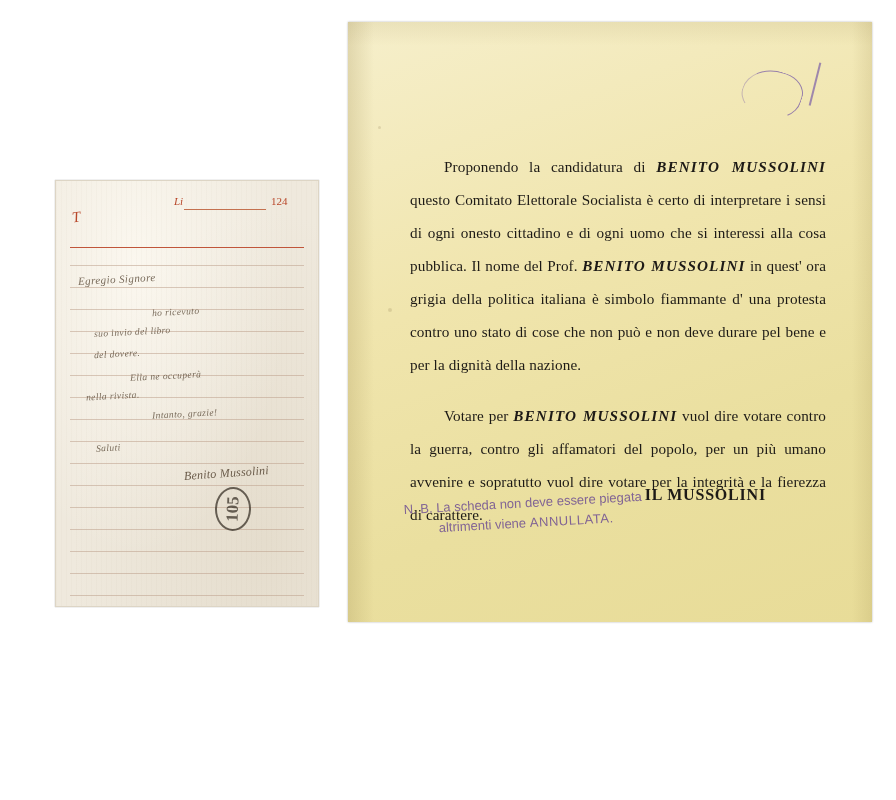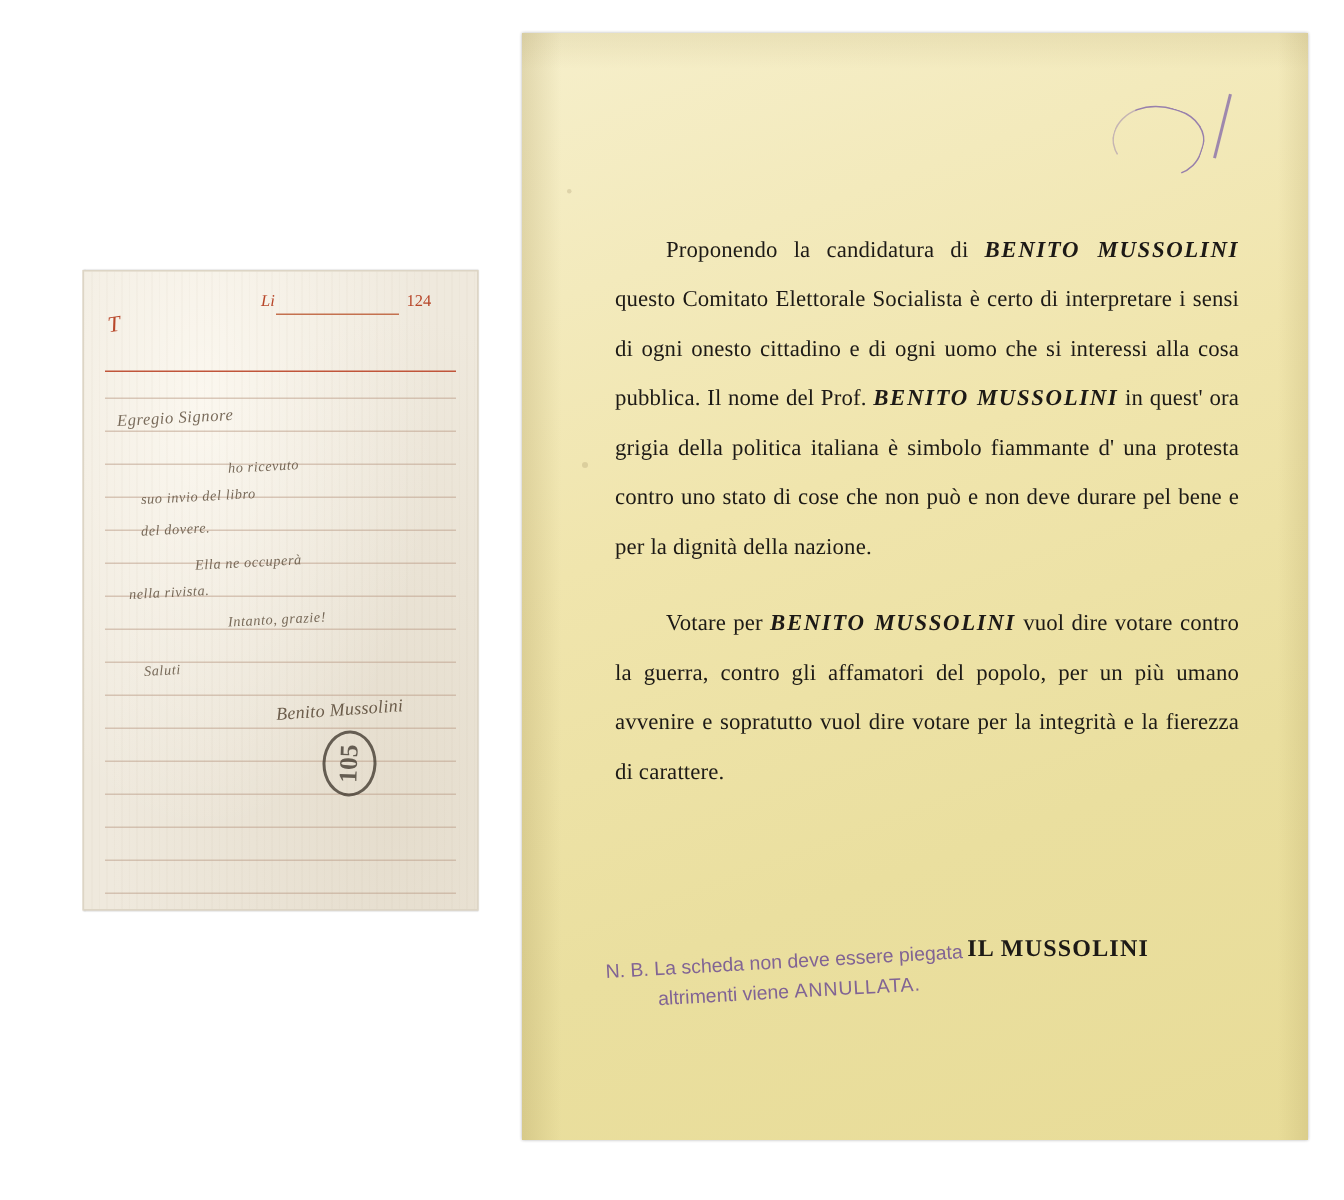--- a/index.html
+++ b/index.html
@@ -133,21 +133,21 @@
     transform: rotate(-88deg);
     opacity: 0.75;
   }
 
   
   .leaflet {
     position: absolute;
     left: 348px;
     top: 22px;
     width: 524px;
-    height: 738px;
+    height: 600px;
     background: #f2e9b8;
     background-image:
       linear-gradient(160deg, #f6efcb 0%, #f0e5ad 40%, #eadf9f 70%, #e8dc98 100%),
       radial-gradient(ellipse at 85% 10%, rgba(255,255,230,0.6) 0%, rgba(255,255,230,0) 55%);
     box-shadow: 0 0 2px rgba(0,0,0,0.3);
     overflow: hidden;
   }
   .leaflet .edge-shade {
     position: absolute;
     inset: 0;

